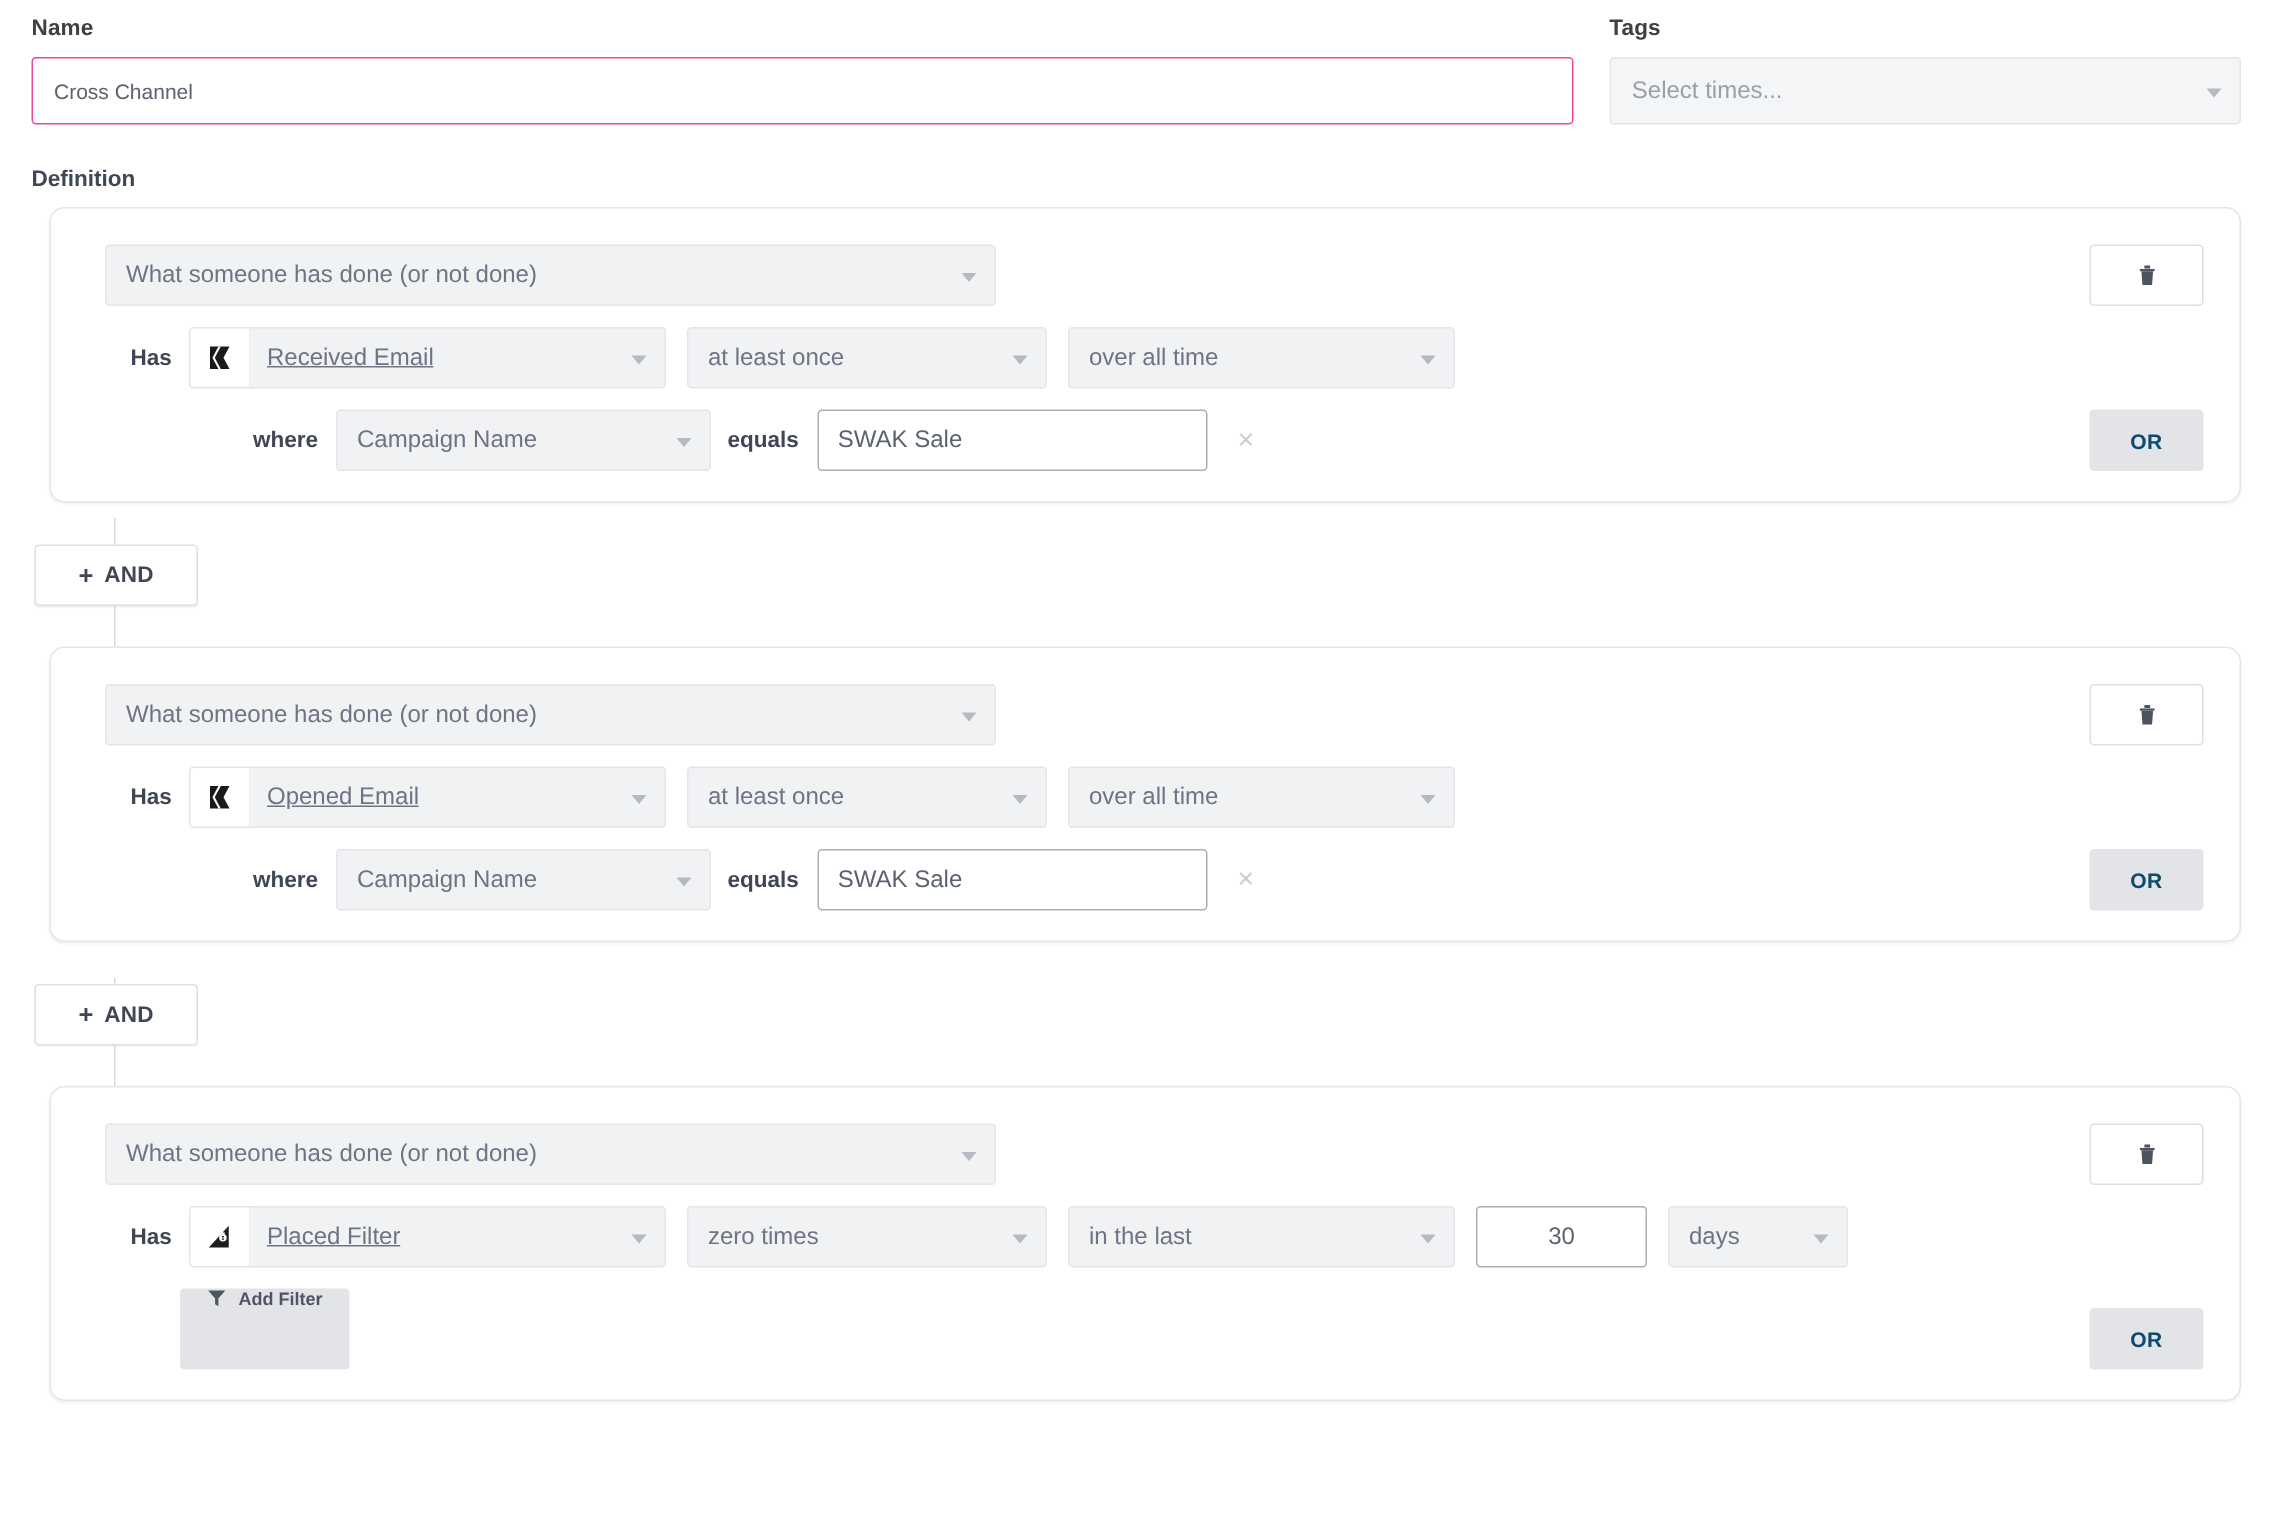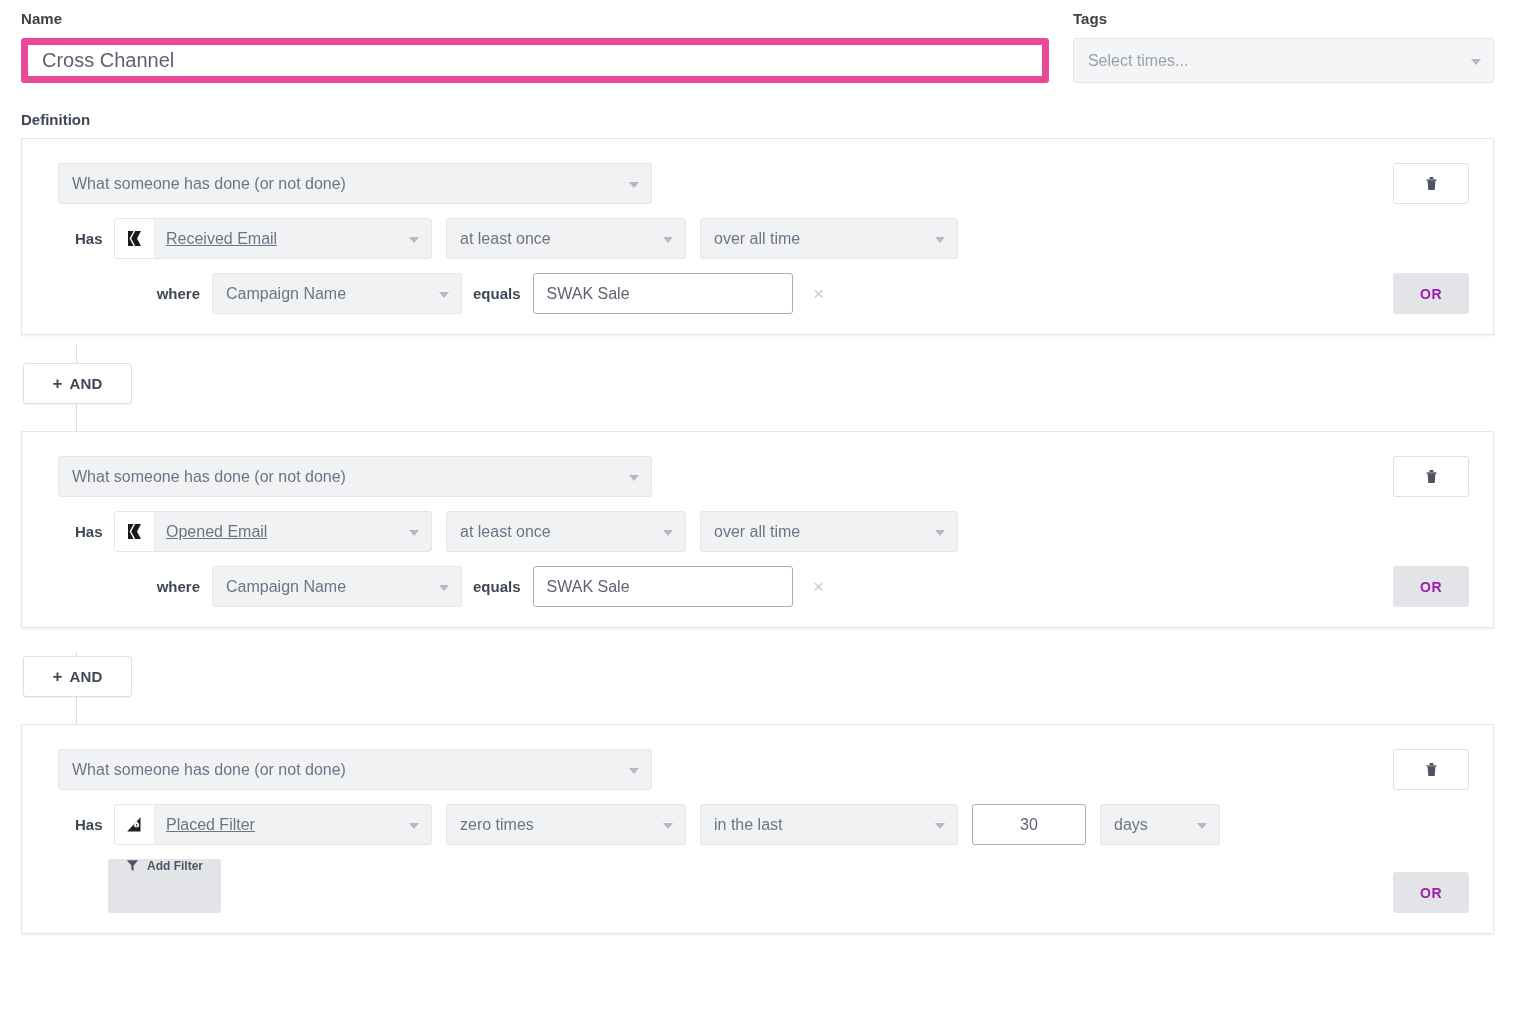--- a/index.html
+++ b/index.html
@@ -31,24 +31,24 @@
     font-weight: 700;
     color: #404040;
     letter-spacing: .1px;
     margin-bottom: 11px;
     display: block;
   }
 
   .text-input {
     width: 100%;
     height: 45px;
-    border: 7px solid #ec4899;
-    border-radius: 3px;
-    background: #fff;
-    font-size: 20px;
+    border: 1px solid #ec4899;
+    border-radius: 3px;
+    background: #fff;
+    font-size: 14px;
     color: #5b6270;
     padding: 0 14px;
     line-height: 43px;
     font-family: "Liberation Sans", sans-serif;
   }
 
   .select-box {
     position: relative;
     width: 100%;
     height: 45px;
@@ -86,25 +86,26 @@
   .connector {
     position: absolute;
     left: 76px;
     width: 1px;
     background: #d9dce1;
   }
 
   .group-card {
     position: relative;
     border: 1px solid #e4e6ea;
-    border-radius: 0;
+    border-radius: 10px;
     background: #fff;
     box-shadow: 0 1px 2px rgba(30,35,45,.07);
     padding: 24px 0 20px 0;
     min-height: 178px;
+    margin-left: 12px;
   }
   .group-card.short { min-height: 168px; }
 
   .row {
     display: flex;
     align-items: center;
     padding-left: 36px;
   }
   .row + .row { margin-top: 14px; }
 
@@ -192,21 +193,21 @@
     background: #fff;
     display: flex; align-items: center; justify-content: center;
   }
   .or-btn {
     position: absolute;
     right: 24px;
     width: 76px; height: 41px;
     border: none;
     border-radius: 3px;
     background: #e2e4e8;
-    color: #a21caf;
+    color: #0c4a6e;
     font-size: 14px;
     font-weight: 700;
     letter-spacing: .4px;
     display: flex; align-items: center; justify-content: center;
   }
 
   .and-btn {
     position: relative;
     display: inline-flex;
     align-items: center;

